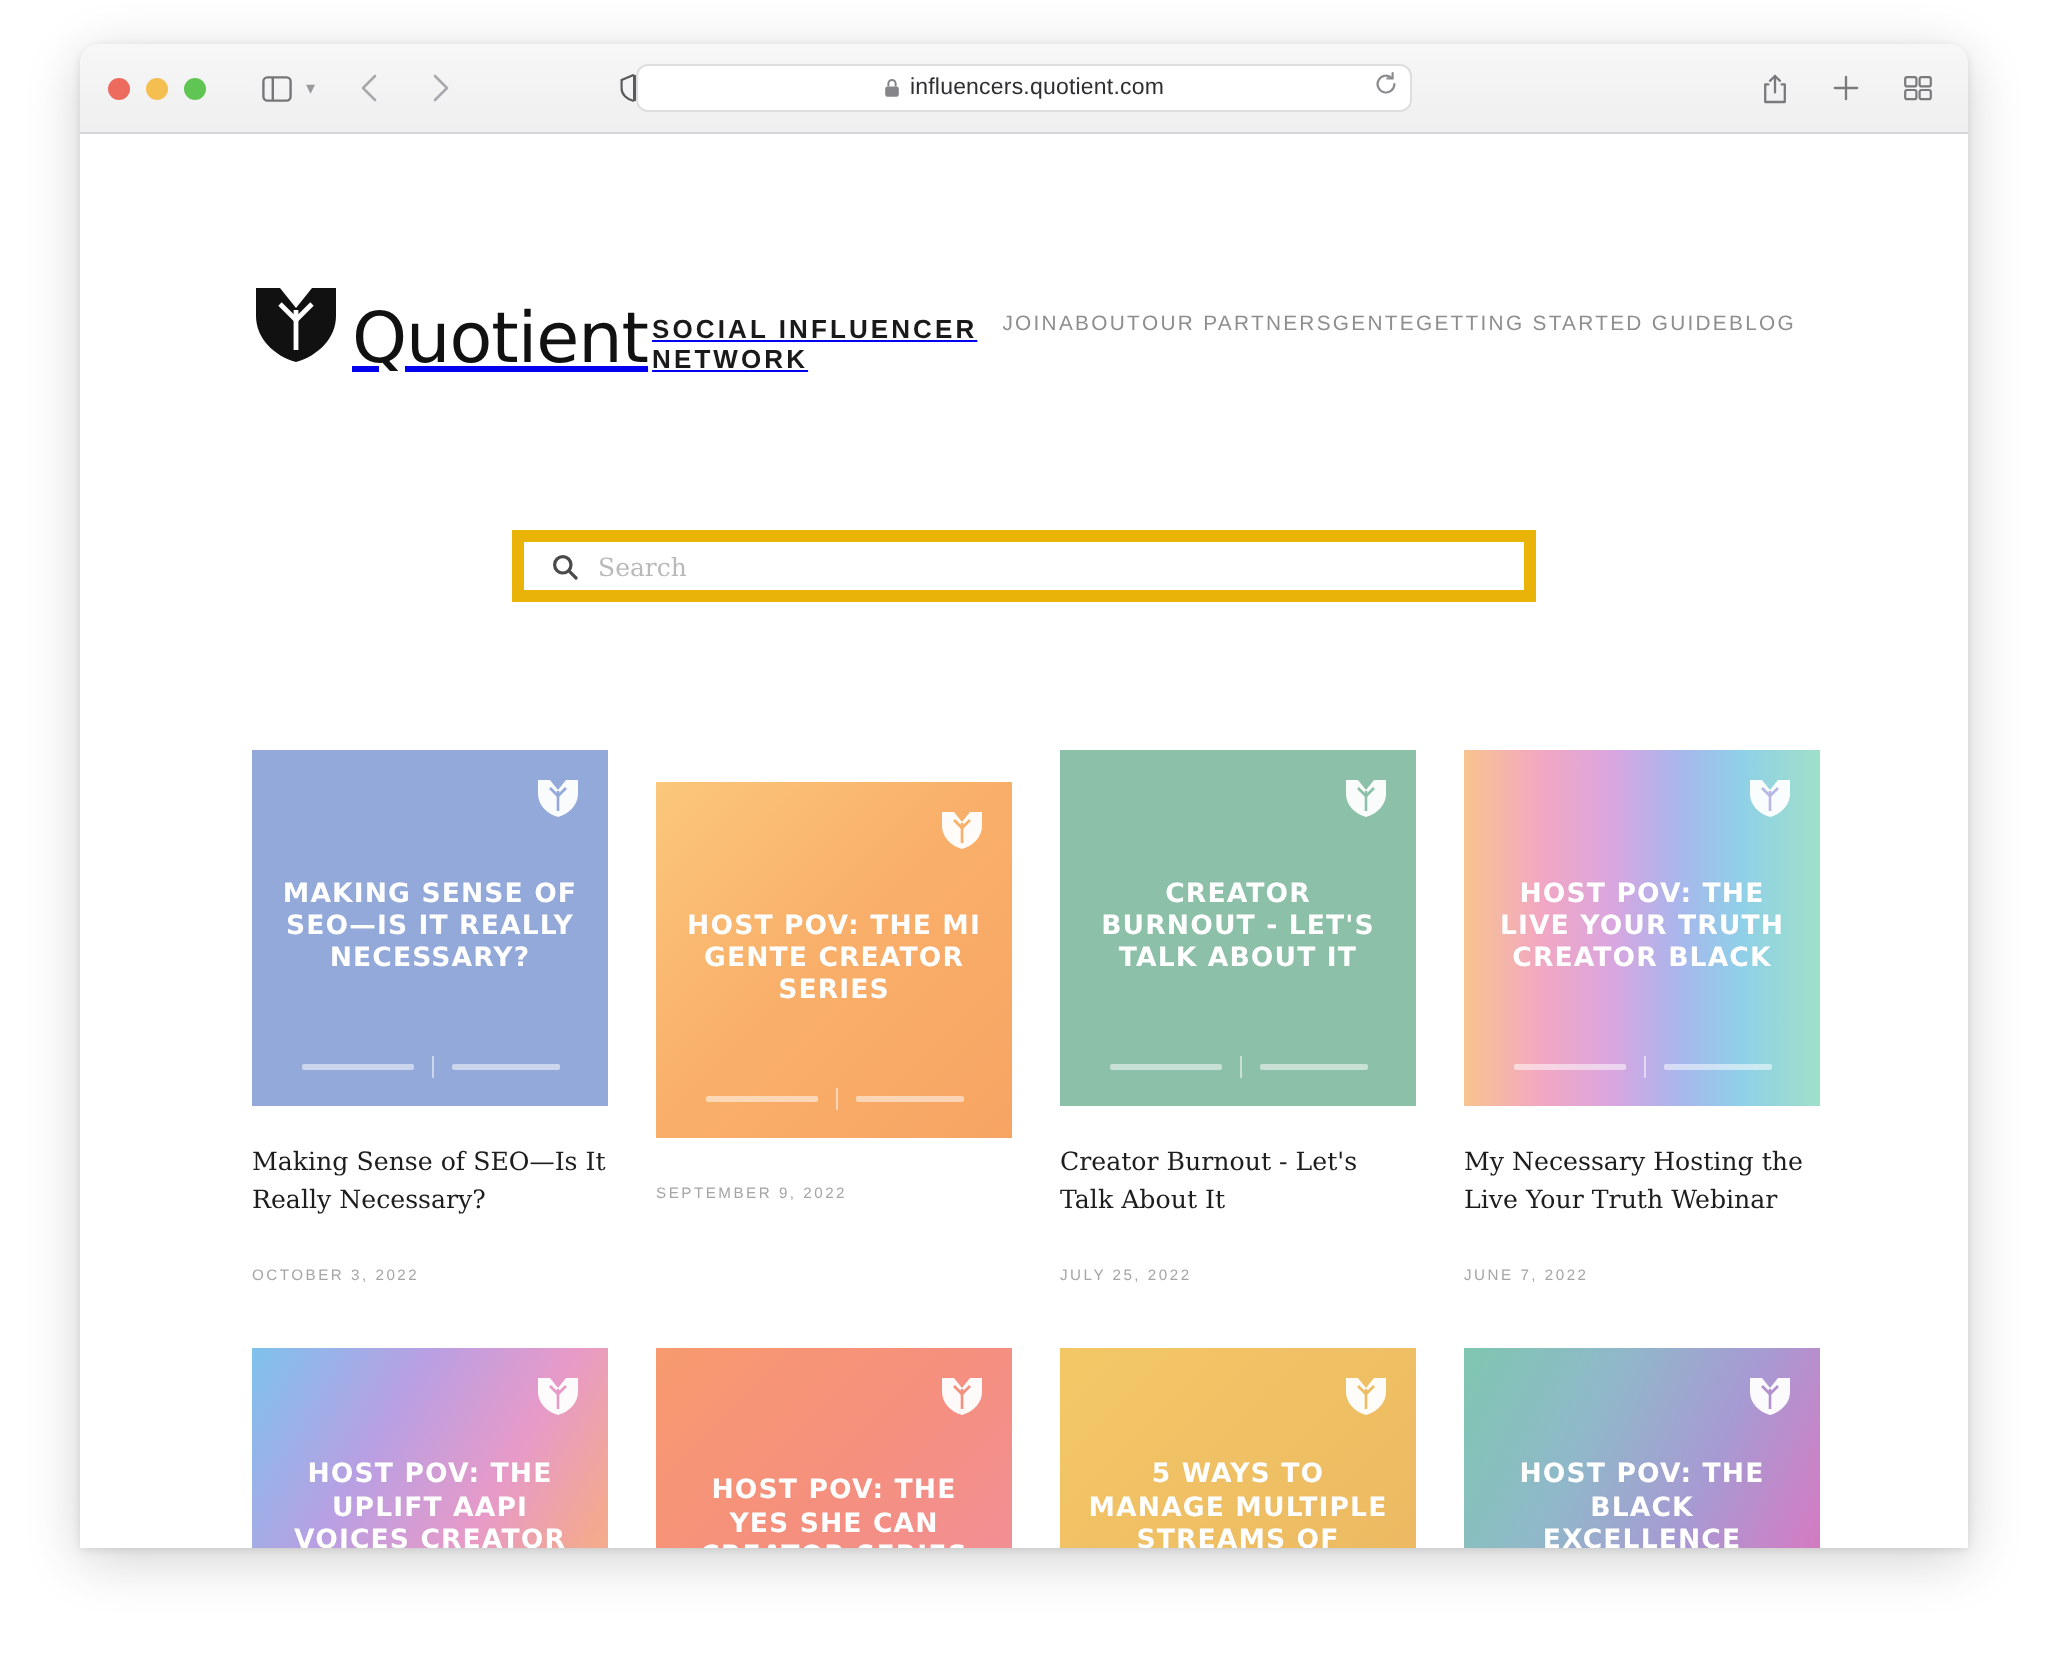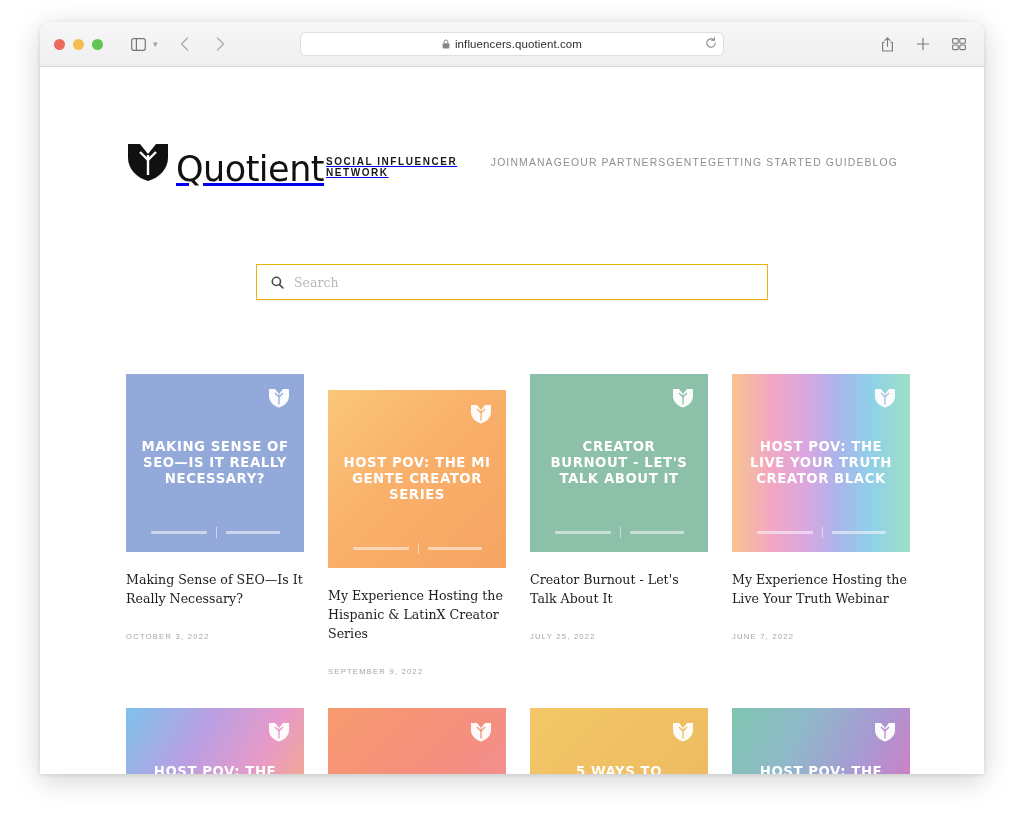--- a/index.html
+++ b/index.html
@@ -54,21 +54,21 @@
 
   .nav-arrows { display: flex; align-items: center; gap: 14px; margin-left: 16px; color: #b3b3b7; }
   .nav-arrows .icon-btn { color: #a9a9ad; }
 
   .sidebar-toggle { color: #76767a; }
 
   .urlbar-wrap {
     position: absolute;
     left: 50%;
     transform: translateX(-50%);
-    width: 424px;
+    width: 388px;
     display: flex;
     align-items: center;
   }
   .urlbar {
     flex: 1;
     height: 24px;
     background: #ffffff;
     border: 1px solid #dededf;
     border-radius: 6px;
     display: flex;
@@ -115,21 +115,21 @@
   .logo-word {
     font-family: "DejaVu Sans", sans-serif;
     font-size: 35px;
     line-height: 0.95;
     color: #111111;
     letter-spacing: -0.5px;
     font-weight: 400;
   }
   .logo-tag {
     font-family: "Liberation Sans", sans-serif;
-    font-size: 10px;
+    font-size: 13px;
     font-weight: 700;
     letter-spacing: 1.55px;
     color: #1a1a1a;
     margin-top: 3px;
     margin-left: 2px;
   }
 
   .site-nav { display: flex; align-items: center; padding-bottom: 4px; }
   .nav-link {
     font-family: "Liberation Sans", sans-serif;
@@ -137,21 +137,21 @@
     letter-spacing: 1.15px;
     color: #8e8e8e;
     text-decoration: none;
     white-space: nowrap;
   }
 
   .search-row { display: flex; justify-content: center; margin-top: 78px; }
   .search-box {
     width: 512px;
     height: 36px;
-    border: 1px solid #eab308;
+    border: 6px solid #eab308;
     background: #fff;
     display: flex;
     align-items: center;
     padding: 0 14px;
     gap: 10px;
   }
   .search-icon { color: #4a4a4a; display: flex; align-items: center; }
   .search-input {
     border: none; outline: none;
     font-family: "DejaVu Serif", serif;
@@ -326,21 +326,21 @@
           </svg>
         </span>
         <span class="logo-text-block">
           <span class="logo-word">Quotient</span>
           <span class="logo-tag">SOCIAL INFLUENCER NETWORK</span>
         </span>
       </a>
 
       <nav class="site-nav">
         <a class="nav-link" href="#">JOIN</a>
-        <a class="nav-link" href="#">MANAGE</a>
+        <a class="nav-link" href="#">ABOUT</a>
         <a class="nav-link" href="#">OUR PARTNERS</a>
         <a class="nav-link" href="#">GENTE</a>
         <a class="nav-link" href="#">GETTING STARTED GUIDE</a>
         <a class="nav-link" href="#">BLOG</a>
       </nav>
     </header>
 
     <div class="search-row">
       <div class="search-box">
         <span class="search-icon">
@@ -386,21 +386,20 @@
                 <path d="M22 18 L30 10" stroke="#f9b06a" stroke-width="2.6"></path>
               </svg>
           </span>
           <div class="thumb-title">HOST POV: THE MI GENTE CREATOR SERIES</div>
           <div class="thumb-footer">
             <span class="tf-bar a"></span>
             <span class="tf-div"></span>
             <span class="tf-bar b"></span>
           </div>
         </div>
-        <div class="post-title">My Experience Hosting the Hispanic &amp; LatinX Creator Series</div>
         <div class="post-date">SEPTEMBER 9, 2022</div>
       </article>
 
       <article class="post">
         <div class="post-thumb" style="background:#8cc0a8;">
           <span class="thumb-logo">
             <svg width="22" height="20" viewBox="0 0 44 40" fill="#ffffff">
                 <path d="M2 2 L14 2 L22 12 L30 2 L42 2 L42 16 C42 27 33 36 22 39 C11 36 2 27 2 16 Z"></path>
                 <path d="M22 13 L22 33" stroke="#8cc0a8" stroke-width="2.6"></path>
                 <path d="M22 18 L14 10" stroke="#8cc0a8" stroke-width="2.6"></path>
@@ -428,21 +427,21 @@
                 <path d="M22 18 L30 10" stroke="#b9b6e4" stroke-width="2.6"></path>
               </svg>
           </span>
           <div class="thumb-title">HOST POV: THE LIVE YOUR TRUTH CREATOR BLACK</div>
           <div class="thumb-footer">
             <span class="tf-bar a"></span>
             <span class="tf-div"></span>
             <span class="tf-bar b"></span>
           </div>
         </div>
-        <div class="post-title">My Experience Hosting the Live Your Truth Webinar</div>
+        <div class="post-title">My Necessary Hosting the Live Your Truth Webinar</div>
         <div class="post-date">JUNE 7, 2022</div>
       </article>
 
     </section>
 
     <section class="grid row-2">
 
       <article class="post">
         <div class="post-thumb" style="background:linear-gradient(120deg,#7ec2ea 0%,#b99fe3 32%,#e79ac8 58%,#f3a98f 80%,#f6b98a 100%);">
           <span class="thumb-logo">

